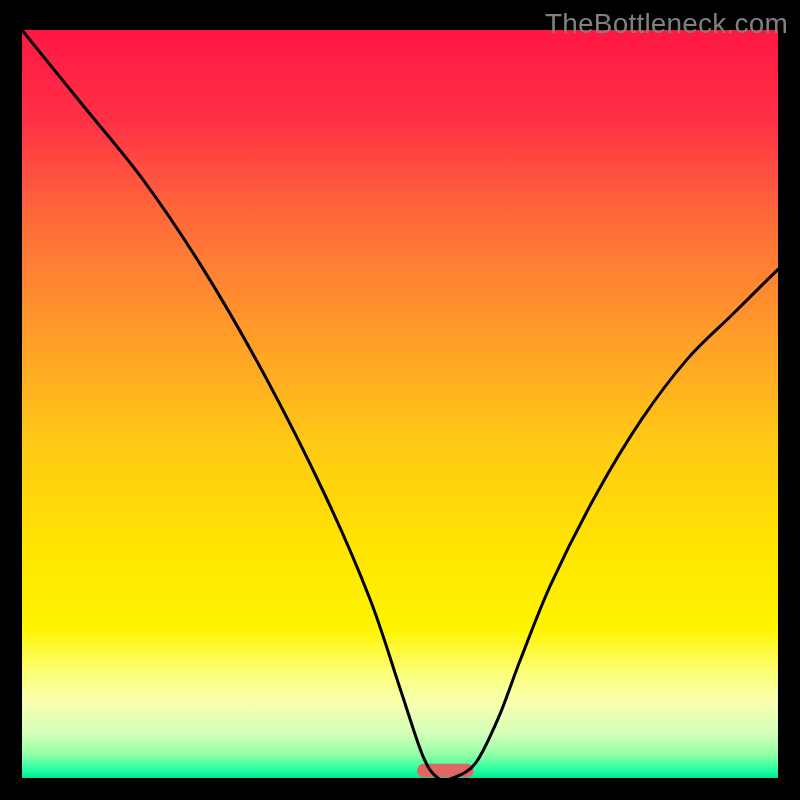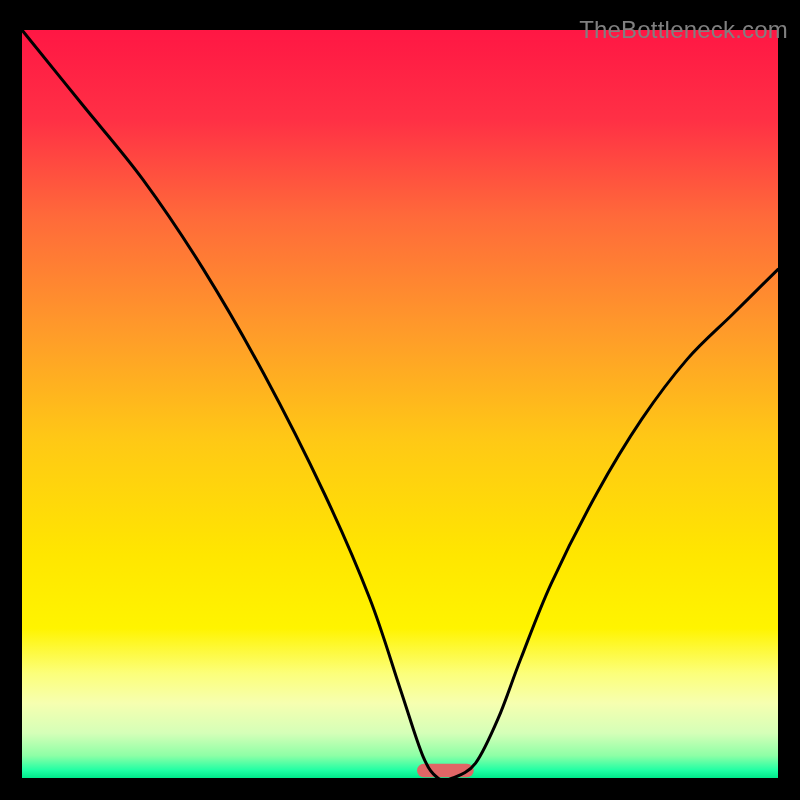--- a/index.html
+++ b/index.html
@@ -12,24 +12,24 @@
     font-family: Arial, Helvetica, sans-serif;
   }
   .frame {
     position: relative;
     width: 800px;
     height: 800px;
     background: #000;
   }
   .watermark {
     position: absolute;
-    top: 16px;
+    top: 8px;
     right: 12px;
     color: #808080;
-    font-size: 24px;
+    font-size: 28px;
     font-weight: 500;
     letter-spacing: 0.2px;
     z-index: 10;
   }
   .plot-area {
     position: absolute;
     left: 22px;
     top: 30px;
     width: 756px;
     height: 748px;

